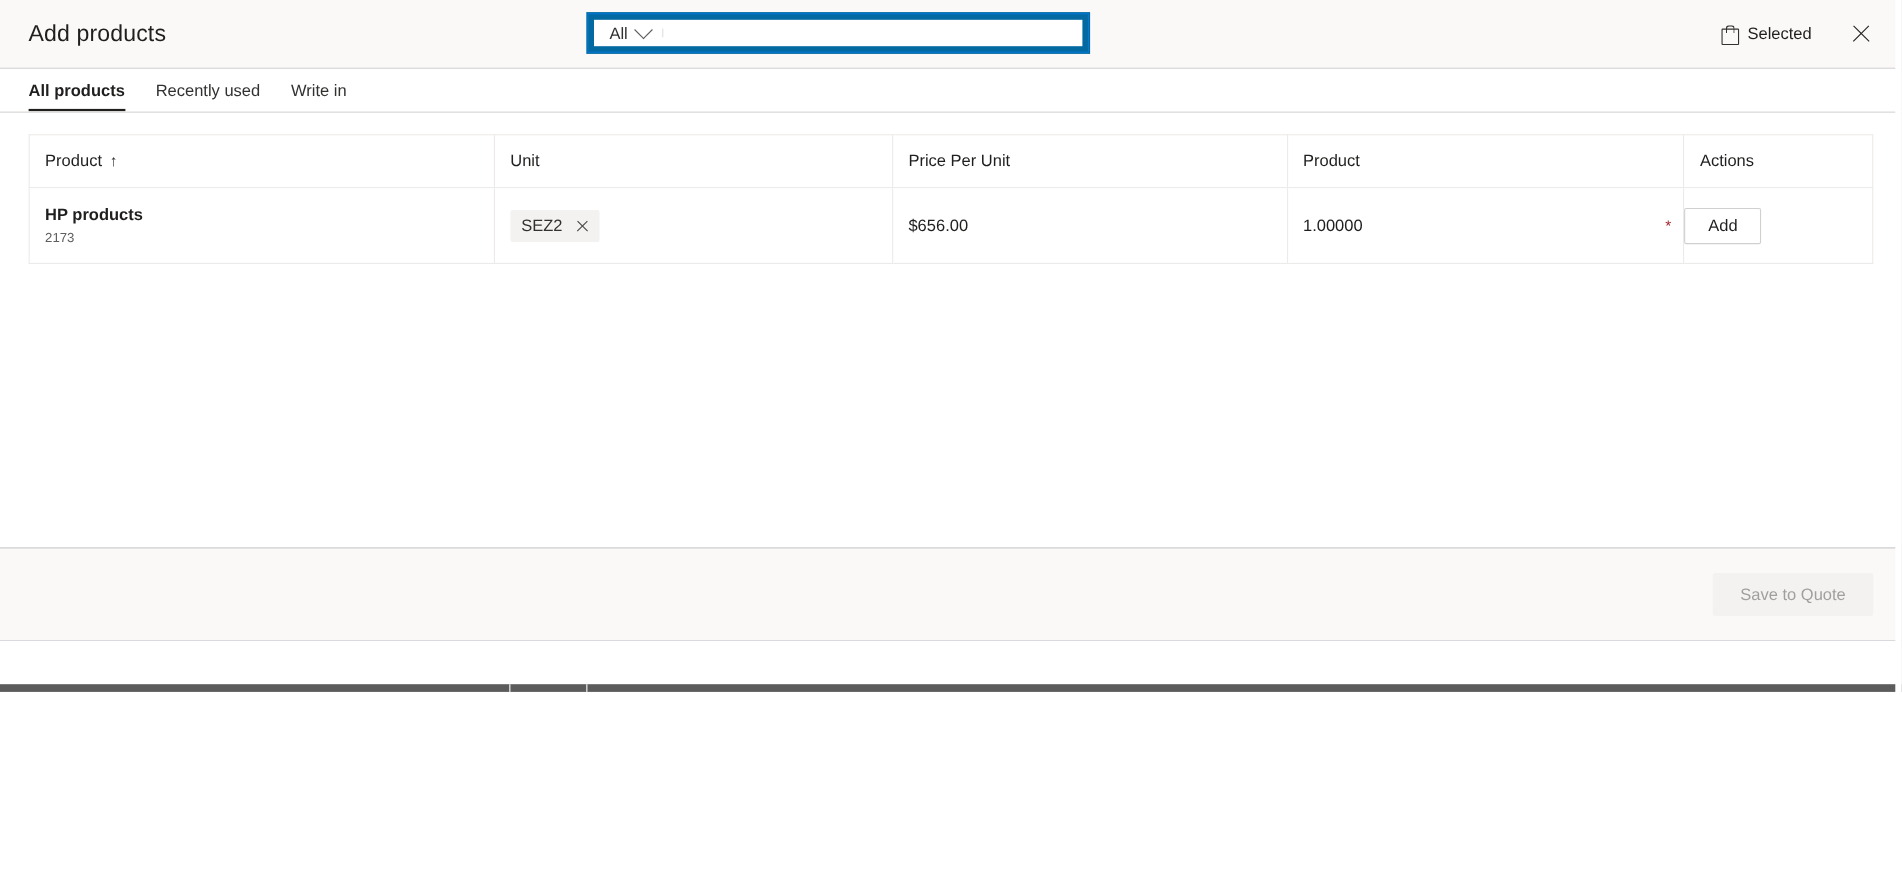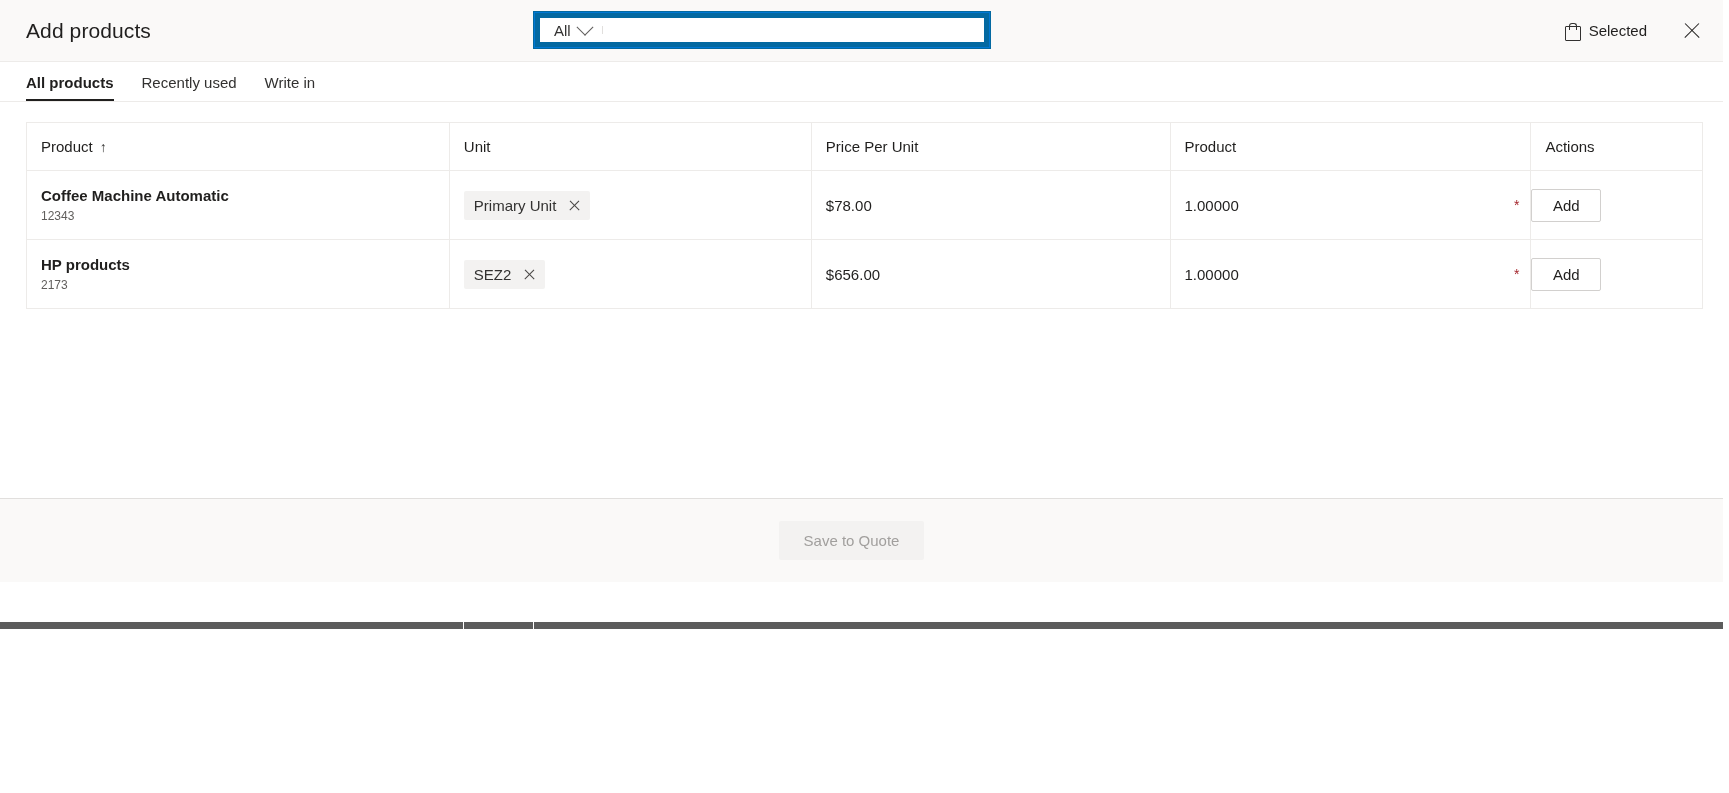--- a/index.html
+++ b/index.html
@@ -192,21 +192,21 @@
     font-family: inherit; font-size: 15px; color: #201f1e;
     background: #ffffff; border: 1px solid #d2d0ce; border-radius: 2px;
     cursor: pointer;
   }
 
   
   .footer {
     flex: 0 0 84px; height: 84px;
     background: #faf9f8;
     border-top: 1px solid #e1dfdd;
-    display: flex; align-items: center; justify-content: center;
+    display: flex; align-items: center; justify-content: flex-end;
     padding-right: 26px;
   }
   .save-btn {
     font-family: inherit; font-size: 15px;
     color: #a19f9d; background: #f3f2f1;
     border: none; border-radius: 2px;
     padding: 11px 25px; cursor: default;
   }
   .bottom-strip {
     flex: 0 0 47px; height: 47px; background: #ffffff;
@@ -270,42 +270,20 @@
             <span>Product</span><span class="sort-arrow">↑</span>
           </th>
           <th>Unit</th>
           <th>Price Per Unit</th>
           <th>Product</th>
           <th>Actions</th>
         </tr>
       </thead>
       <tbody>
 
-        <tr>
-          <td>
-            <div class="prod-name">Coffee Machine Automatic</div>
-            <div class="prod-code">12343</div>
-          </td>
-          <td>
-            <span class="chip">
-              <span>Primary Unit</span>
-              <span class="chip-x"></span>
-            </span>
-          </td>
-          <td class="cell-text">$78.00</td>
-          <td>
-            <div class="qty-cell">
-              <span class="cell-text">1.00000</span>
-              <span class="req-star">*</span>
-            </div>
-          </td>
-          <td class="actions-cell">
-            <button class="add-btn">Add</button>
-          </td>
-        </tr>
 
         <tr>
           <td>
             <div class="prod-name">HP products</div>
             <div class="prod-code">2173</div>
           </td>
           <td>
             <span class="chip">
               <span>SEZ2</span>
               <span class="chip-x"></span>

